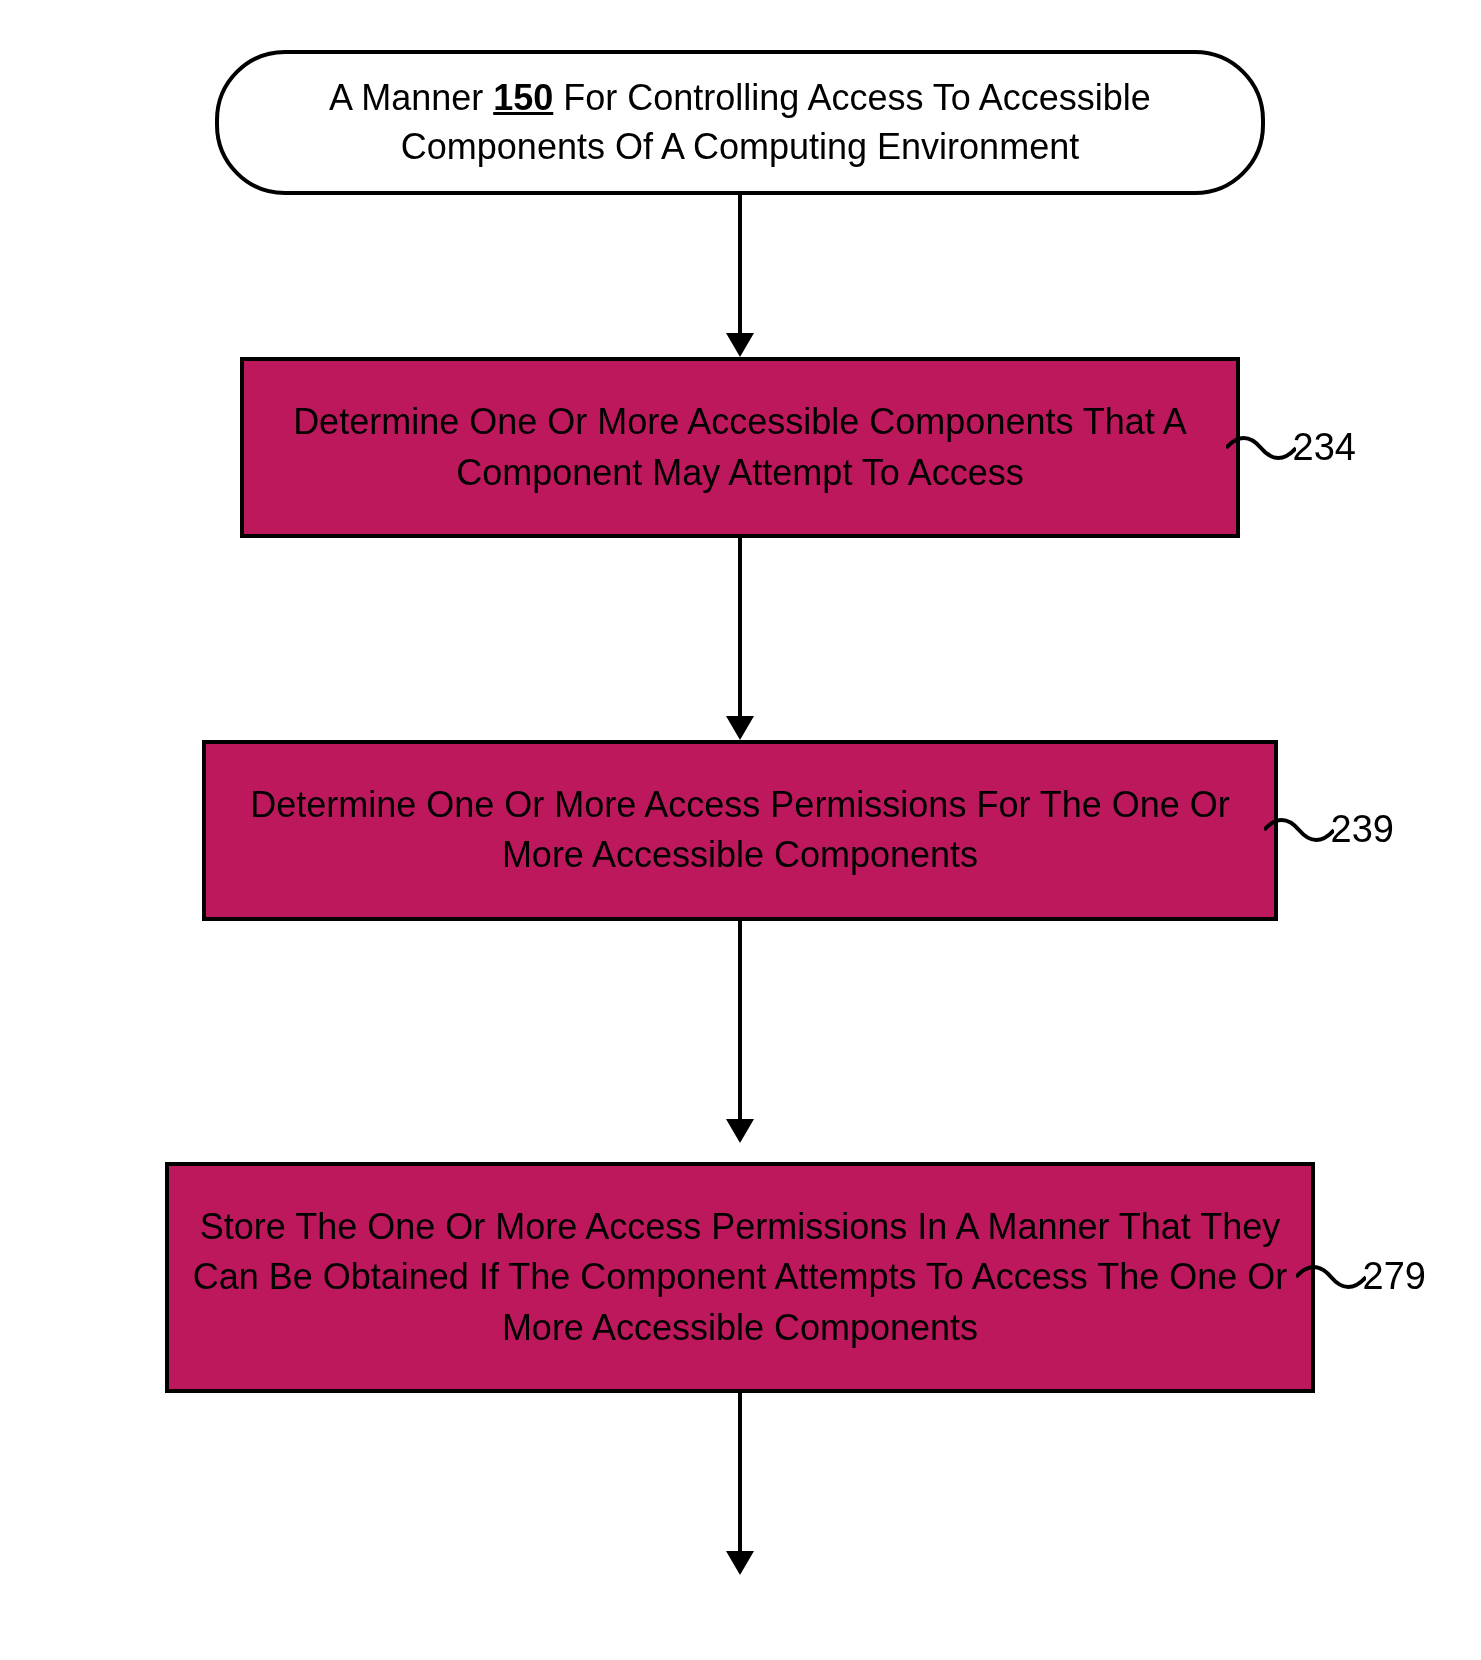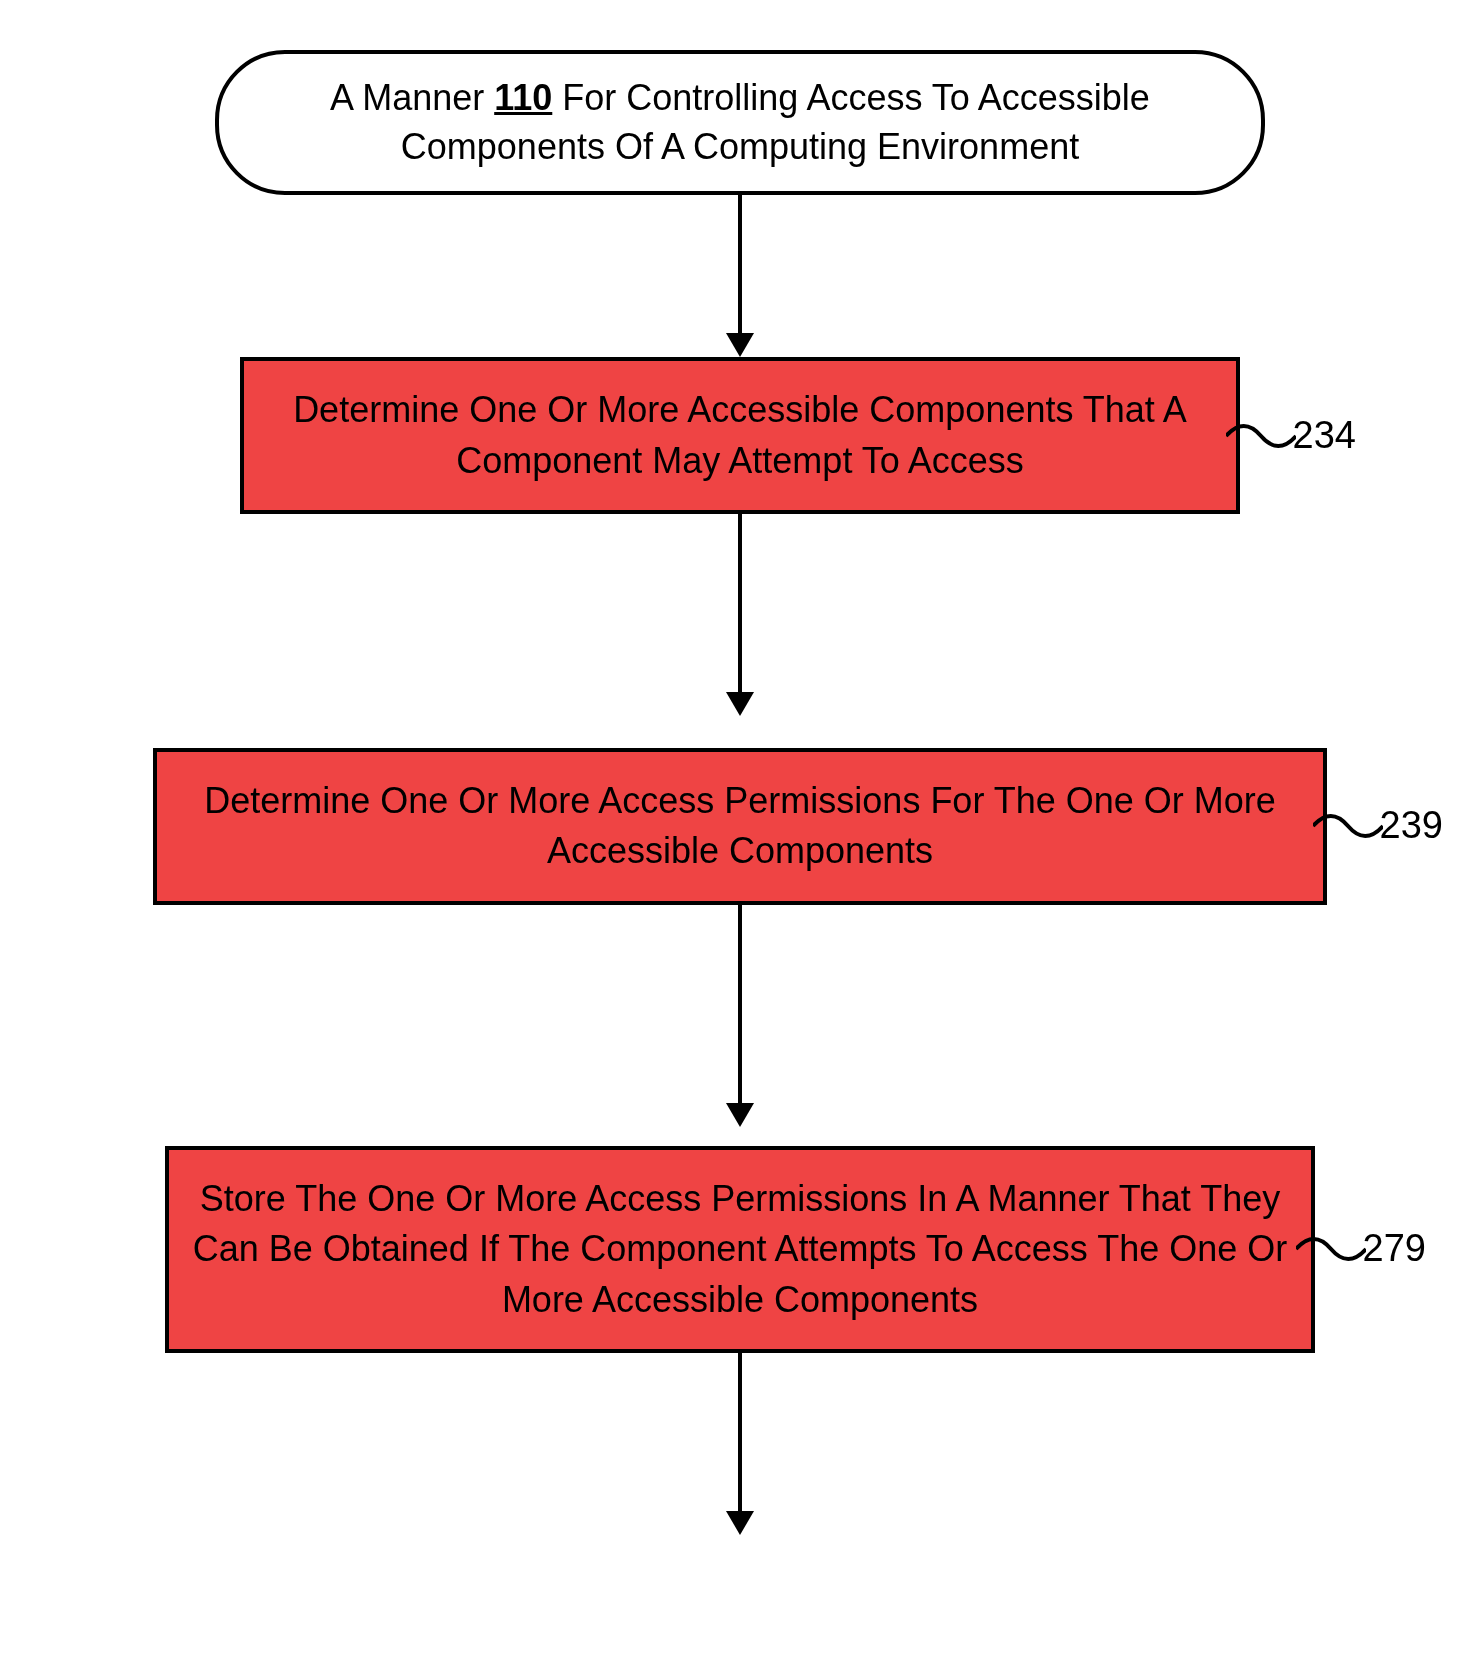--- a/index.html
+++ b/index.html
@@ -33,34 +33,33 @@
     .terminator.start {
       width: 1050px;
     }
     .terminator.end {
       width: 220px;
       padding: 12px 30px;
       font-size: 38px;
     }
     .process {
       border: 4px solid #000;
-      padding: 24px 20px;
+      padding: 36px 20px;
       text-align: center;
       font-size: 36px;
       line-height: 1.4;
-      background: #ef4444;
+      background: #be185d;
       margin: 0 auto;
       position: relative;
     }
     .process.p1 {
       width: 1000px;
     }
     .process.p2 {
-      width: 1174px;
-      margin-top: 32px;
+      width: 1076px;
     }
     .process.p3 {
       width: 1150px;
       margin-top: 19px;
     }
     .arrow-container {
       display: flex;
       justify-content: center;
       align-items: center;
       flex-direction: column;
@@ -97,21 +96,21 @@
       font-weight: bold;
       text-decoration: underline;
     }
   </style>
 </head>
 <body>
 
 <div class="flowchart">
 
   <div class="terminator start">
-    <span>A Manner </span><span class="underline-bold">110</span><span> For Controlling Access To Accessible Components Of A Computing Environment</span>
+    <span>A Manner </span><span class="underline-bold">150</span><span> For Controlling Access To Accessible Components Of A Computing Environment</span>
   </div>
 
   <div class="arrow-container">
     <div class="arrow-line" style="height:140px"></div>
     <div class="arrow-head"></div>
   </div>
 
   <div class="process p1">
     <span>Determine One Or More Accessible Components That A Component May Attempt To Access</span>
     <div class="ref-connector">

